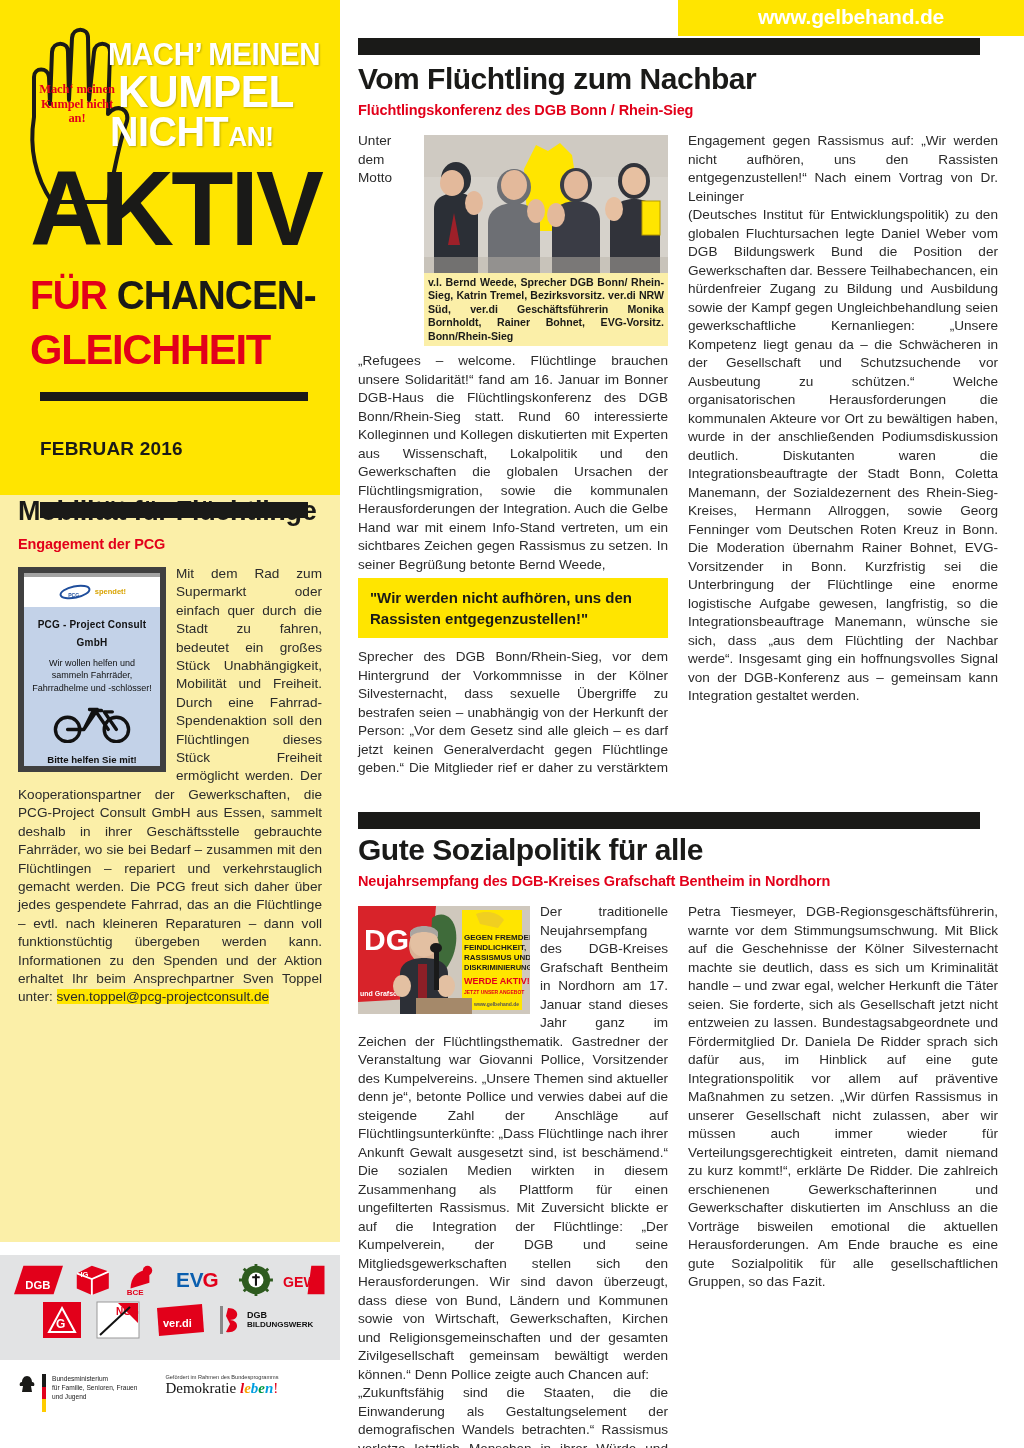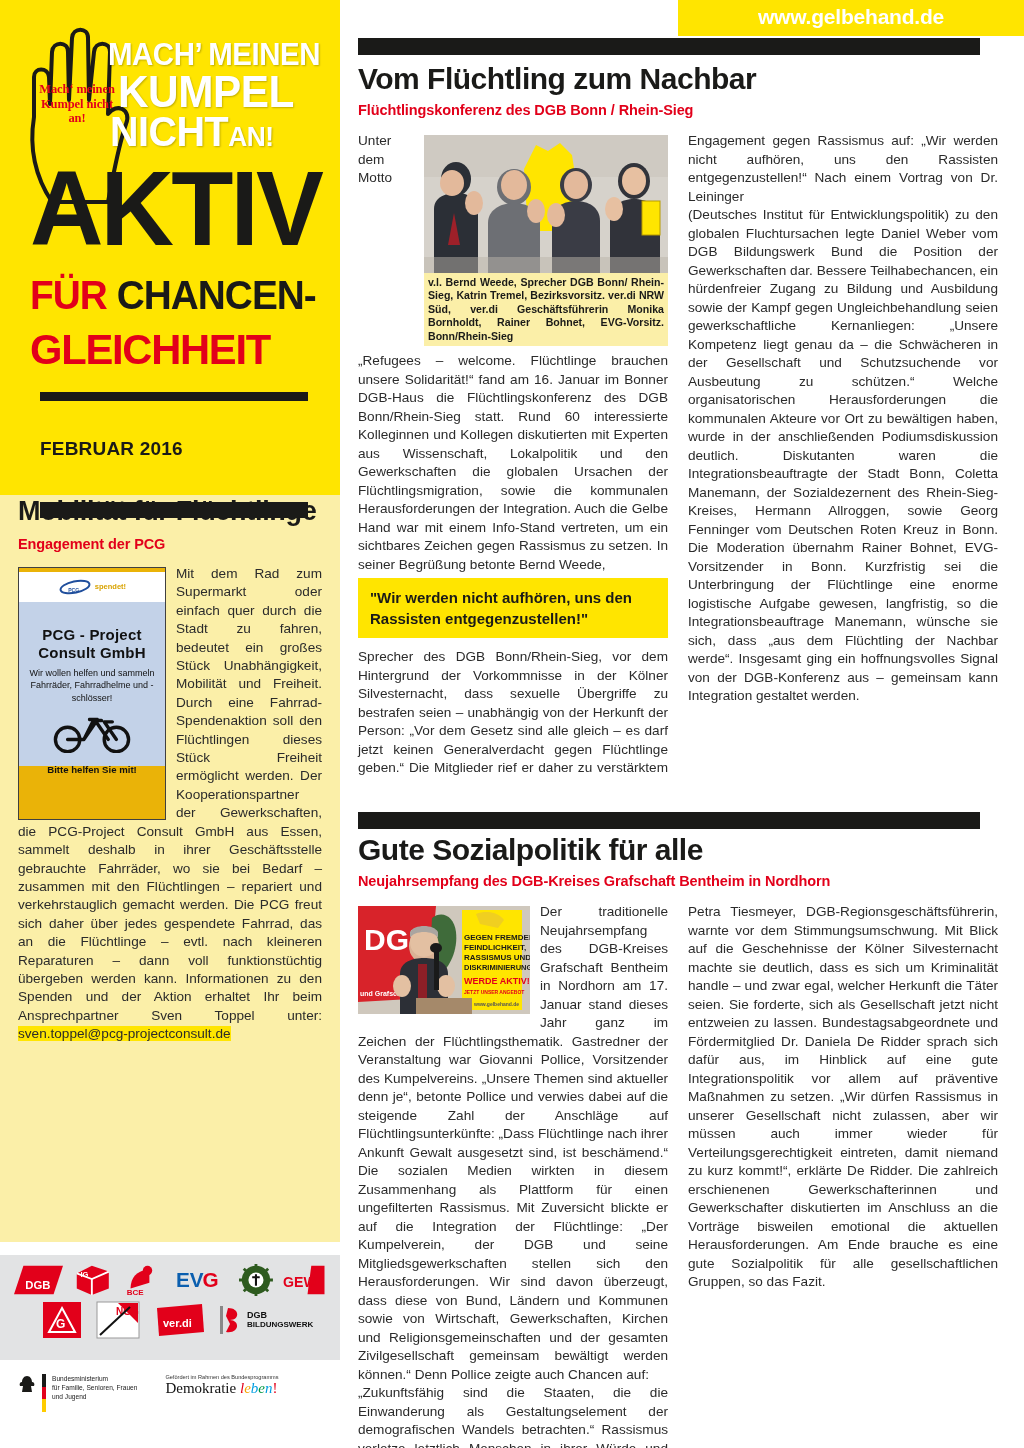--- a/index.html
+++ b/index.html
@@ -75,28 +75,28 @@
     letter-spacing:-.3px;
   }
   .sb-sub {
     margin-top: 8px; font-size: 14.5px; font-weight:bold; color:#E2001A; letter-spacing:-.1px;
   }
   .sb-body {
     margin-top: 13px; font-size: 13.6px; line-height: 18.4px; color:#2b2b2b;
     text-align: justify; hyphens: auto;
   }
   .pcg-box {
-    float:left; width: 148px; height: 253px; margin: 2px 10px 2px 0;
-    border:1px solid #404040; background:#eab308; overflow:hidden;
+    float:left; width: 148px; height: 205px; margin: 2px 10px 2px 0;
+    border:6px solid #404040; background:#a3a3a3; overflow:hidden;
   }
   .pcg-inner { background:#c3d2e8; height: 176px; margin-top: 22px; padding: 4px 6px 0 6px; text-align:center;}
   .pcg-logo-row { background:#fff; height: 30px; margin:-22px -6px 0 -6px; display:flex; align-items:center; justify-content:center; gap:3px;}
   .pcg-swoosh { width:34px; height:16px; }
   .pcg-spendet { font-size:7.5px; color:#d9a300; font-weight:bold; }
-  .pcg-h { font-size: 15px; font-weight:bold; color:#111; margin-top:24px; letter-spacing:.2px;}
+  .pcg-h { font-size: 10px; font-weight:bold; color:#111; margin-top:9px; letter-spacing:.2px;}
   .pcg-t { font-size: 9px; color:#111; line-height: 12.5px; margin-top: 4px; }
   .pcg-bike { margin: 7px auto 0 auto; width: 84px; height: 42px; display:block; }
   .pcg-help { font-size: 9.6px; font-weight:bold; color:#111; margin-top: 8px; }
   .hl { background:#FFE500; }
 
   .logos-band {
     position:absolute; left:0; bottom: 88px; width: 340px; height: 105px;
     background:#E2E3E4; padding: 8px 14px;
   }
   .logo-row { display:flex; align-items:center; gap: 10px; }
@@ -106,21 +106,21 @@
     background:#fff; padding: 14px 18px; display:flex; align-items:flex-start; gap: 28px;
   }
   .eagle-blk { display:flex; gap:6px; align-items:flex-start; }
   .eagle-flag { width:4px; height: 38px; background: linear-gradient(#1A1A18 0 33%, #E2001A 33% 66%, #FFCC00 66% 100%); }
   .gov-text { font-size: 6.6px; line-height: 9px; color:#222; }
   .dem-wrap { }
   .dem-small { font-size: 5.6px; color:#333; }
   .dem-big { font-family:"Liberation Serif", serif; font-size: 15px; color:#111; white-space:nowrap;}
   .dem-big .l{color:#E2001A;} .dem-big .e{color:#F5A200;} .dem-big .b{color:#009EE0;}
   .dem-big .e2{color:#009640;} .dem-big .n{color:#009EE0;} .dem-big .x{color:#E2001A;}
-  .dem-cursive { font-family:"Liberation Serif", serif; font-style:italic; font-weight:normal; }
+  .dem-cursive { font-family:"Liberation Serif", serif; font-style:italic; font-weight:bold; }
 
   
   .main {
     position:absolute; left: 340px; top: 0; width: 684px; height: 1448px;
     padding: 13px 26px 0 18px;
   }
   .url-band {
     position:absolute; right:0; top:0; width: 346px; height: 36px; background:#FFE500;
   }
   .url-band span {

